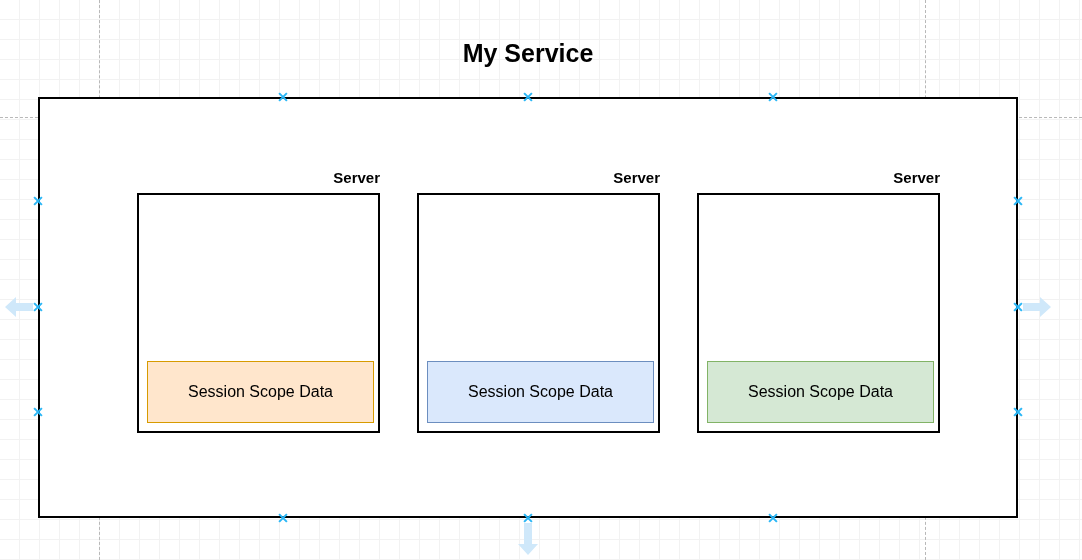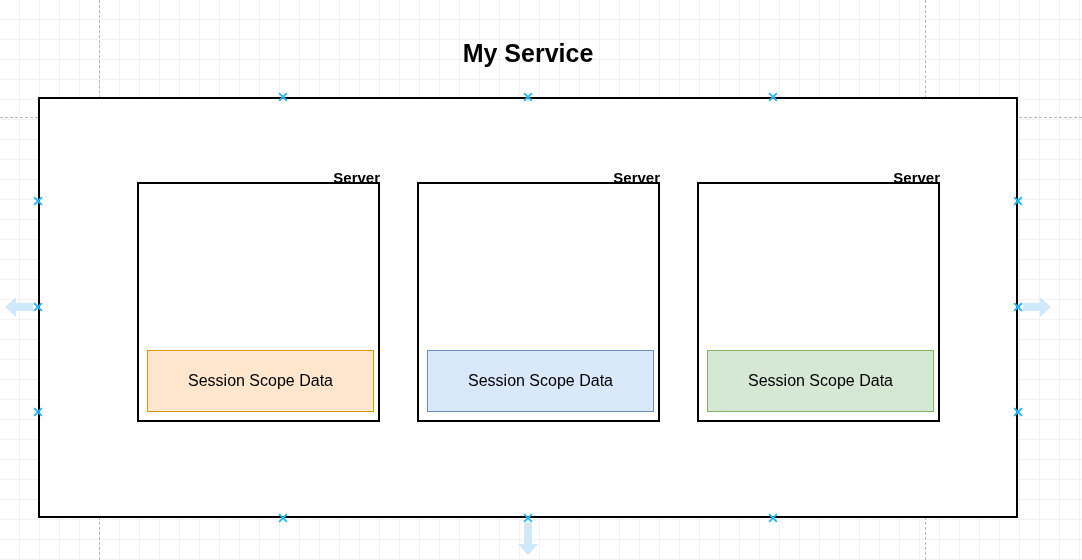--- a/index.html
+++ b/index.html
@@ -68,21 +68,21 @@
     width: 243px;
     text-align: right;
     font-size: 15px;
     font-weight: bold;
     color: #000000;
     top: 169px;
     line-height: 18px;
   }
   .server-box {
     position: absolute;
-    top: 182px;
+    top: 193px;
     width: 243px;
     height: 240px;
     border: 2px solid #000000;
     background: #ffffff;
     box-sizing: border-box;
   }
   .server-1 { left: 137px; }
   .server-2 { left: 417px; }
   .server-3 { left: 697px; }
 

